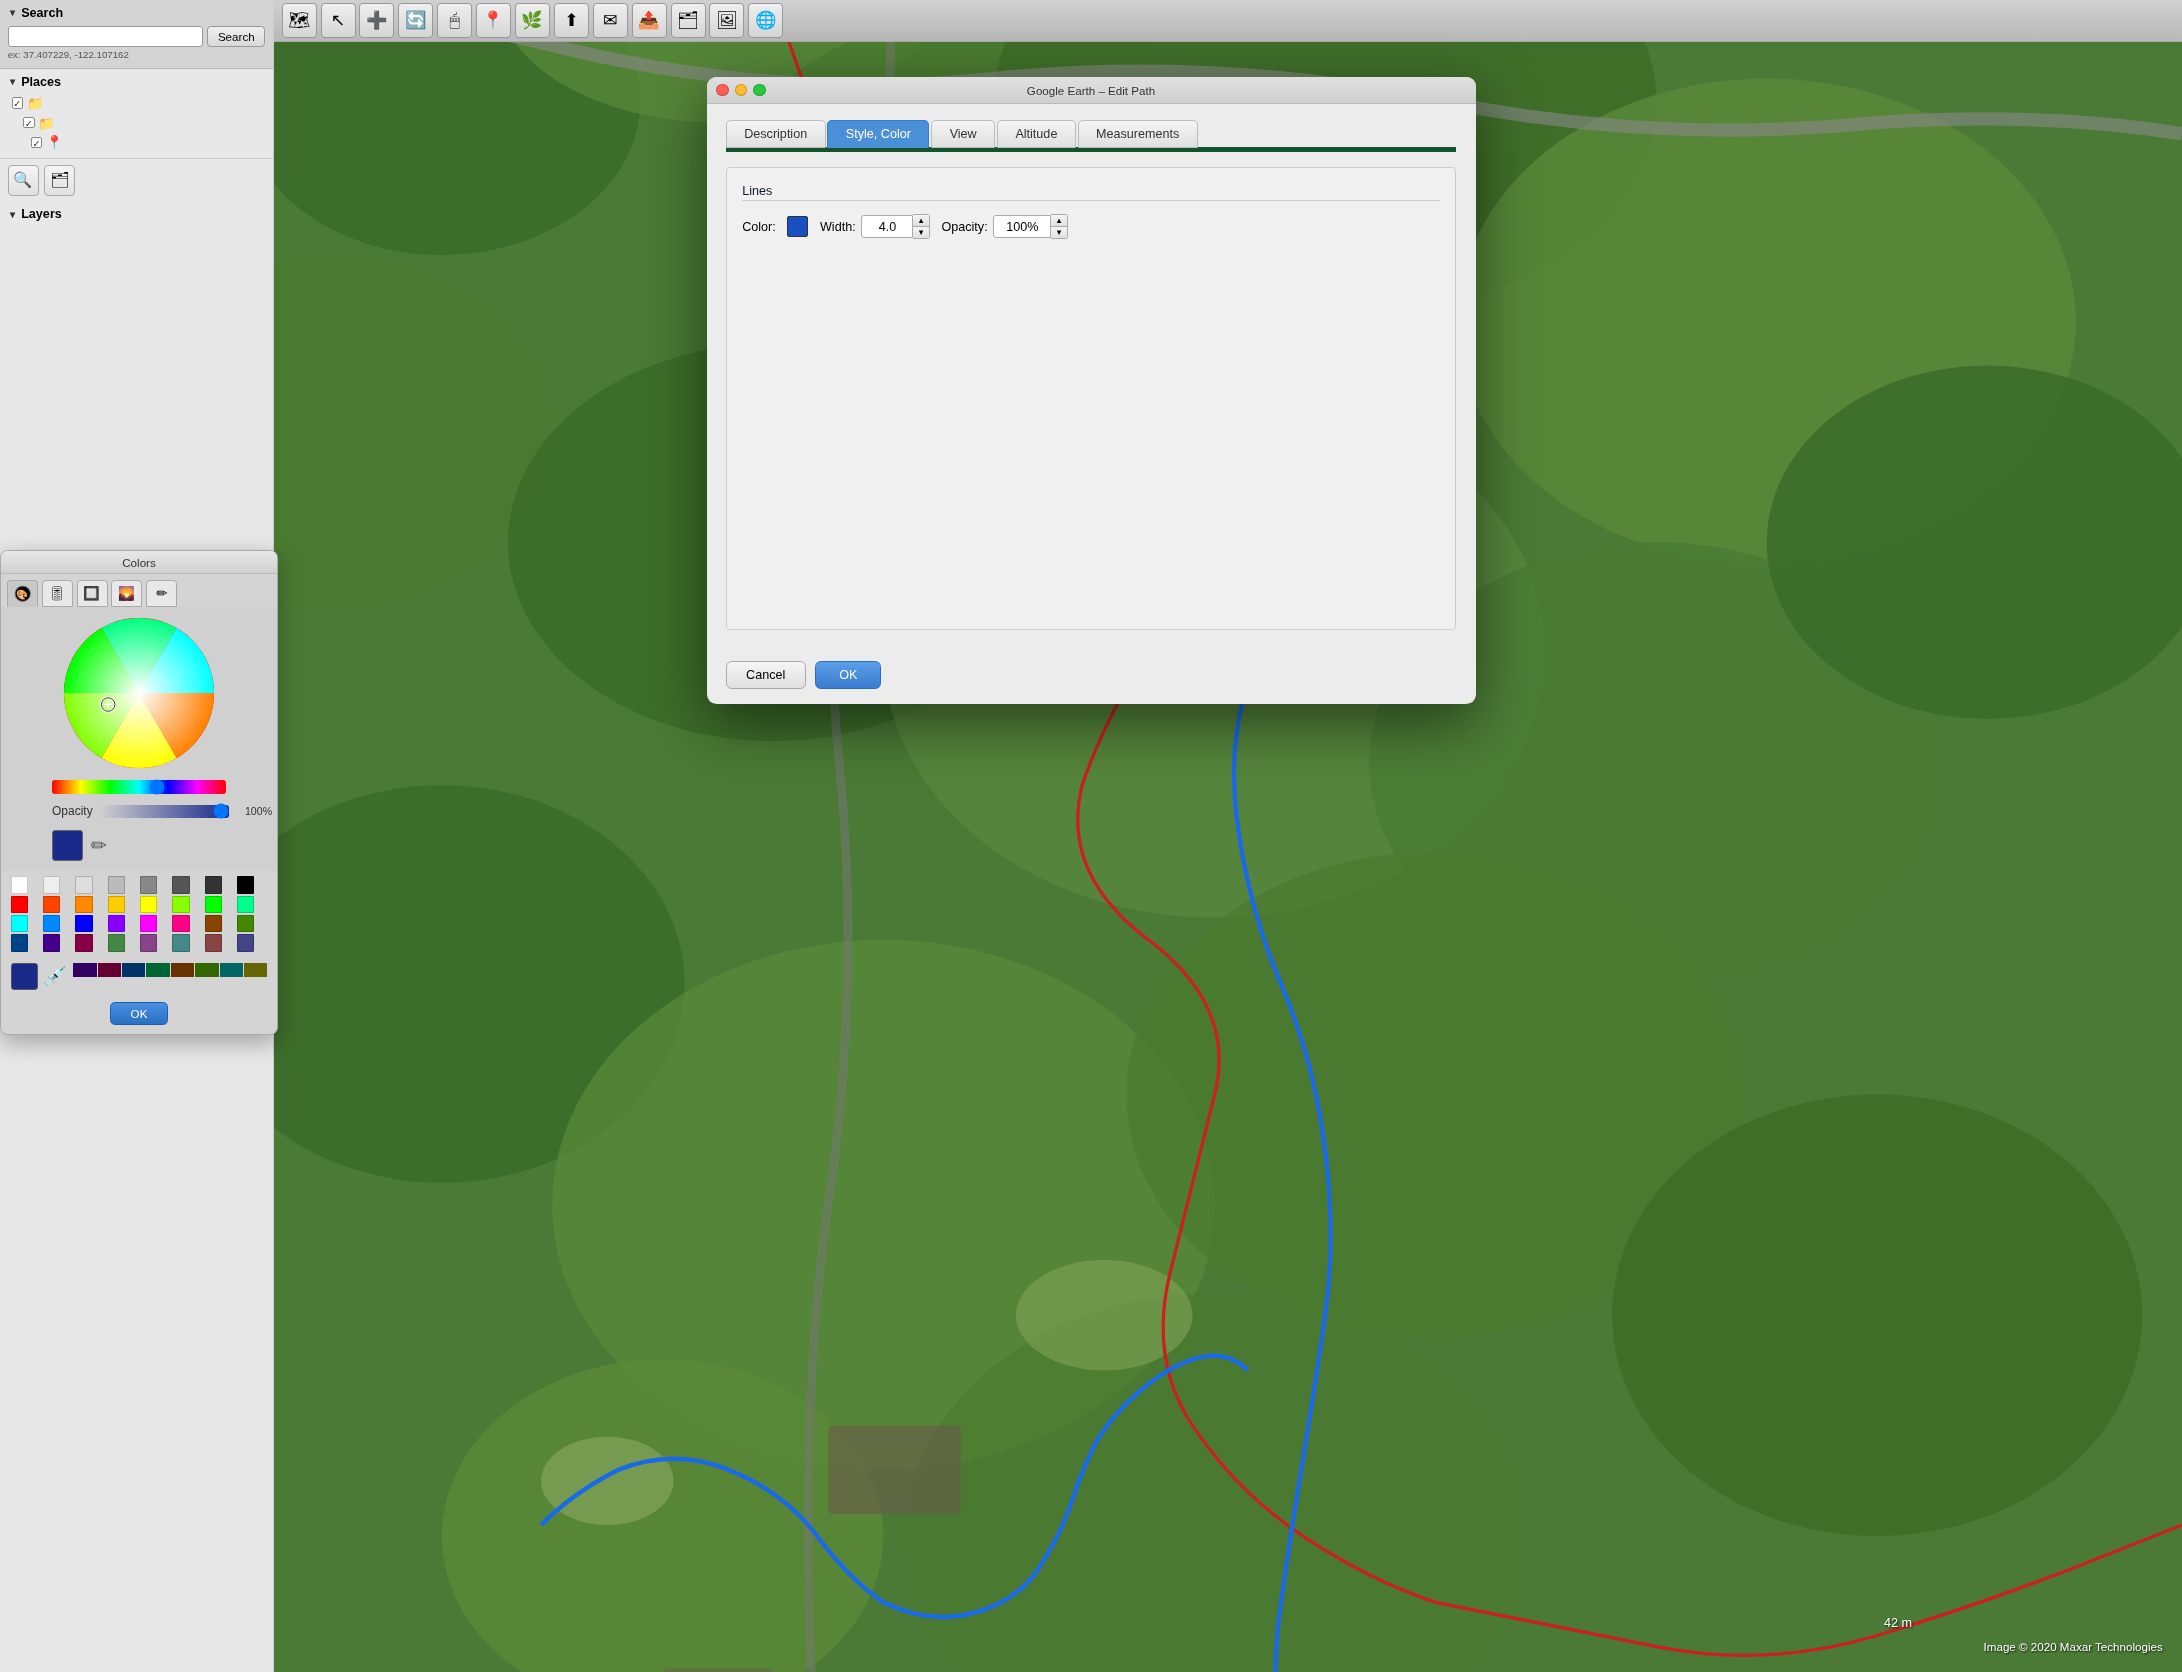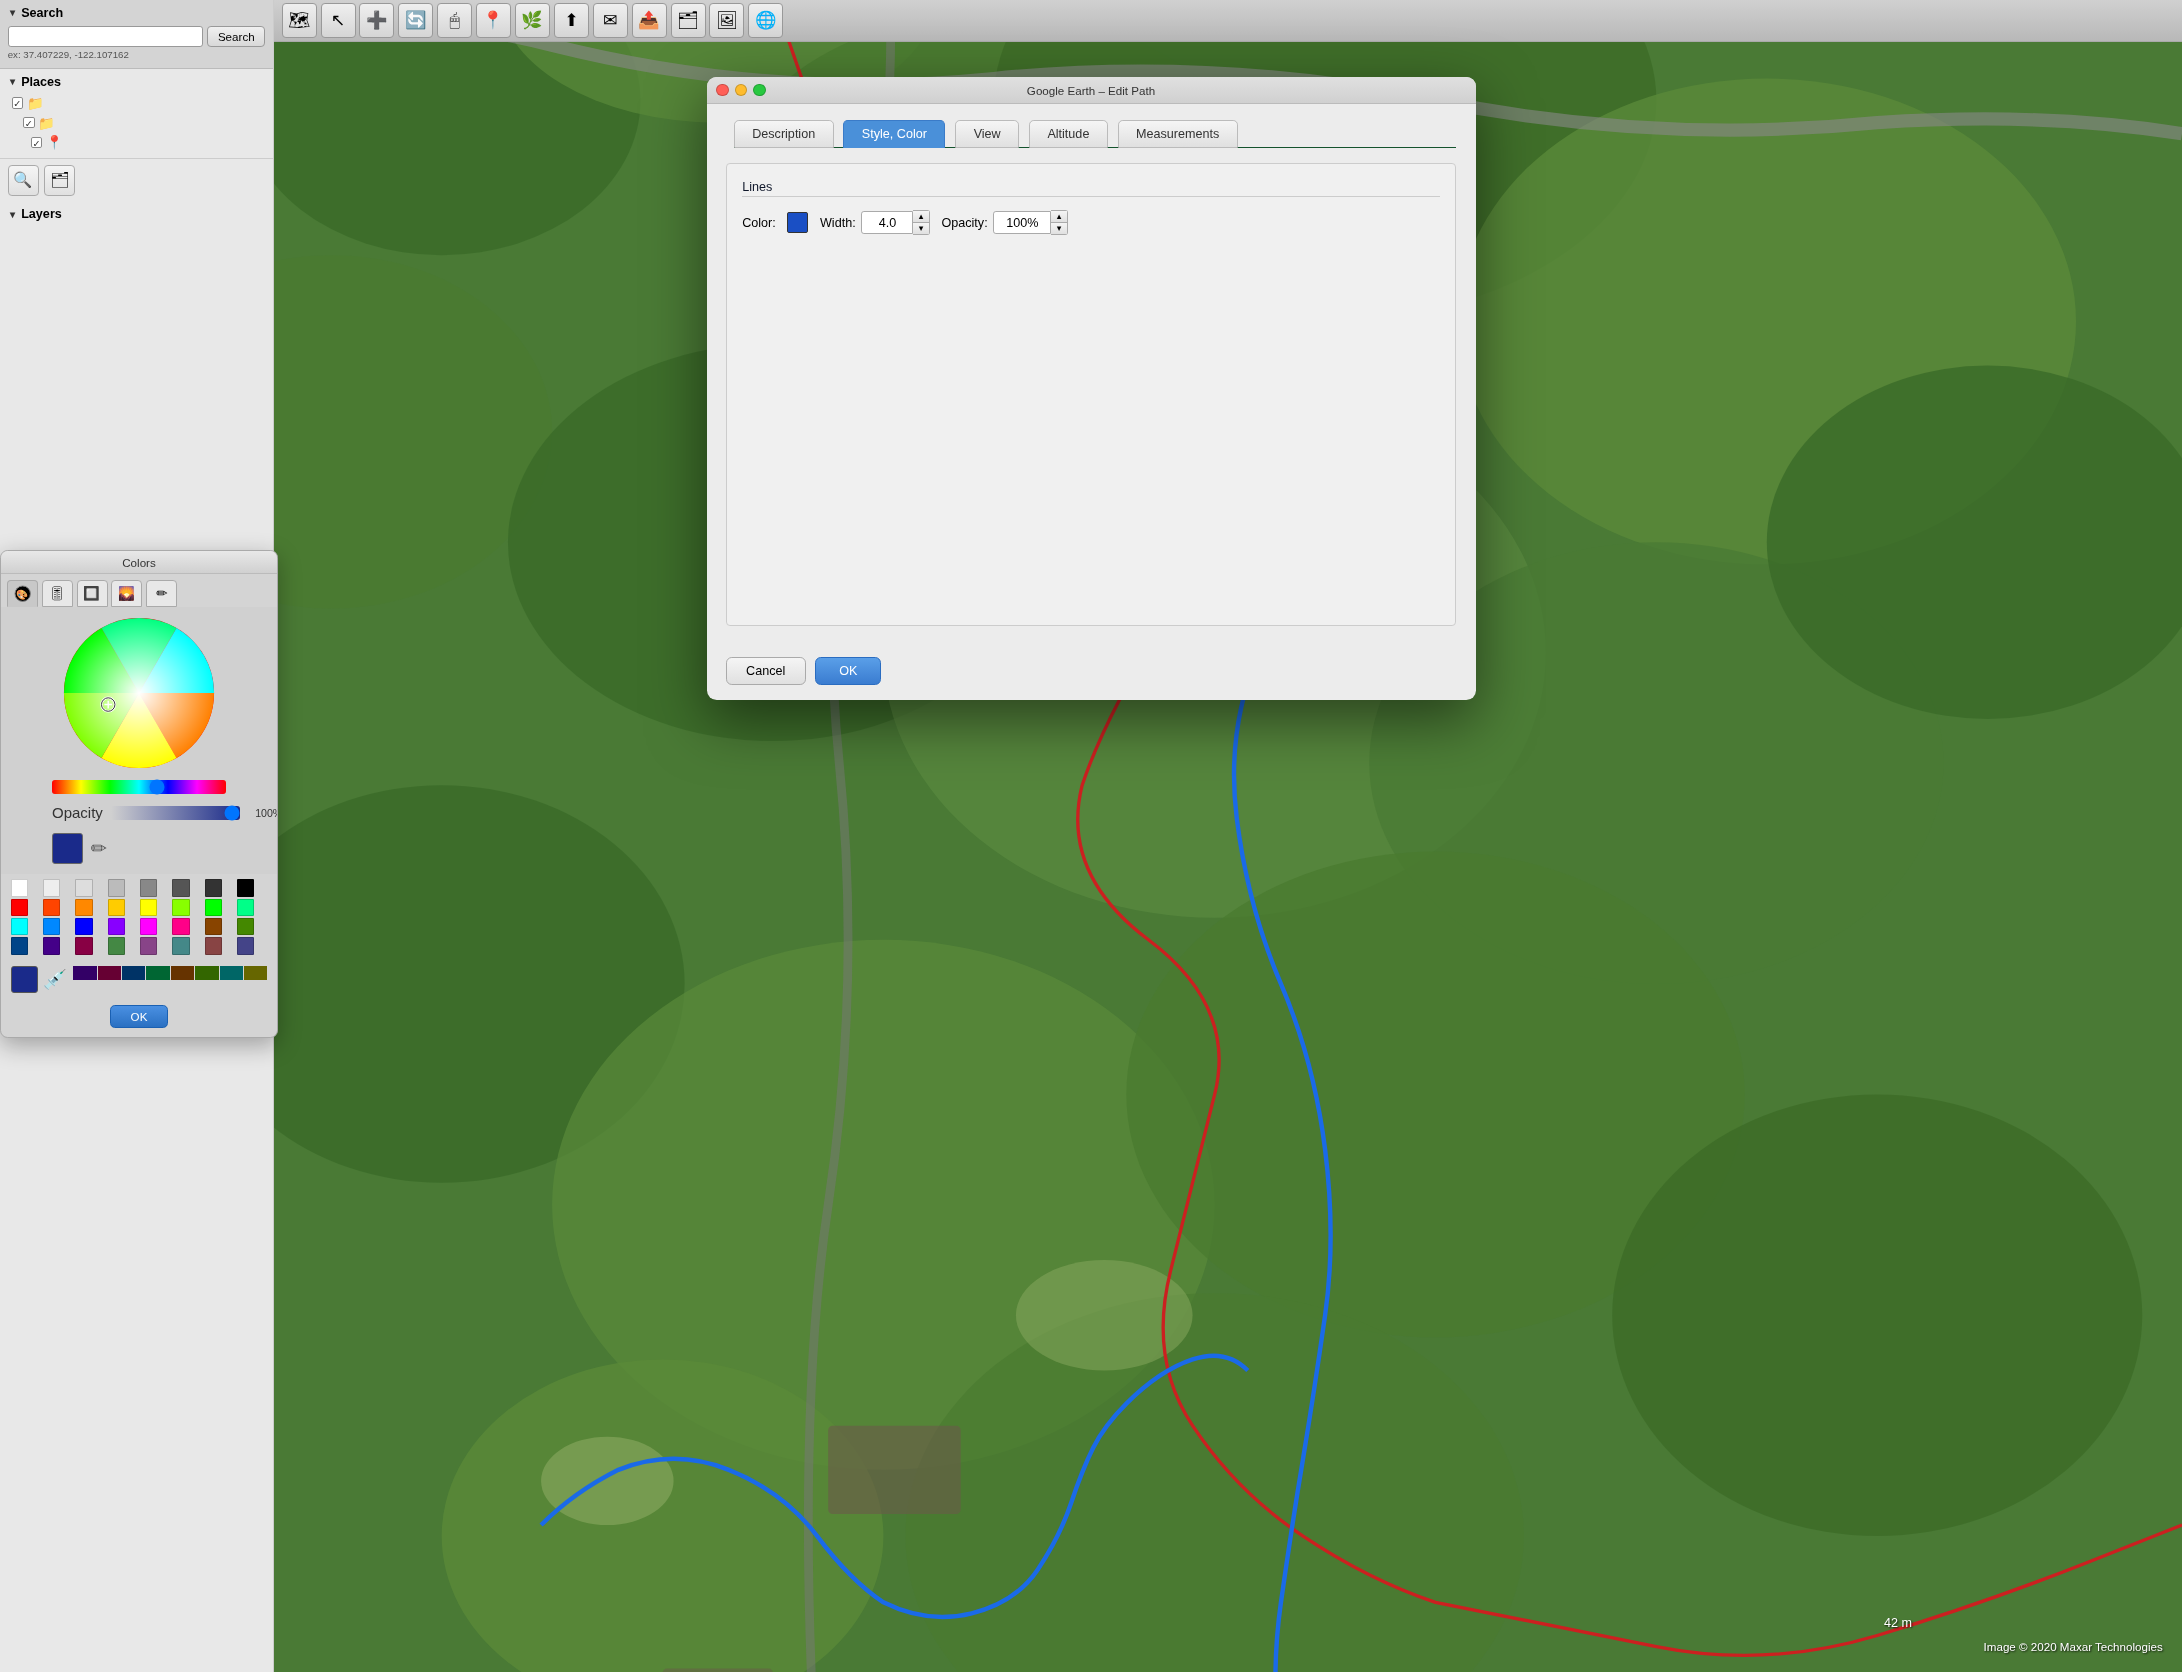--- a/index.html
+++ b/index.html
@@ -234,24 +234,23 @@
       border: 1.9px solid #4a90d9;
       border-radius: 3.9px;
       padding: 1.9px 7.7px;
       font-size: 12.6px;
       background: white;
       outline: none;
     }
 
     .tabs-row {
       display: flex;
-      gap: 8px;
+      gap: 0;
       margin-bottom: 15.4px;
-      border-bottom: 1px solid #14532d;
-      margin-left: 8px;
+      border-bottom: 5px solid #14532d;
     }
 
     .tab {
       padding: 5.8px 17.4px;
       font-size: 12.6px;
       border: 1px solid #bbb;
       border-radius: 4.8px 4.8px 0 0;
       cursor: pointer;
       background: linear-gradient(to bottom, #f5f5f5, #e0e0e0);
       color: #333;
@@ -432,21 +431,21 @@
     }
 
     .opacity-row {
       width: 100%;
       display: flex;
       align-items: center;
       gap: 7.7px;
       padding: 0 0 5.8px;
     }
 
-    .opacity-label { font-size: 15px; color: #333; white-space: nowrap; }
+    .opacity-label { font-size: 12px; color: #333; white-space: nowrap; }
 
     .opacity-value { font-size: 10.6px; color: #333; min-width: 35px; text-align: right; }
 
     .color-preview-row {
       display: flex;
       align-items: center;
       gap: 7.7px;
       padding-top: 5.8px;
     }
 

